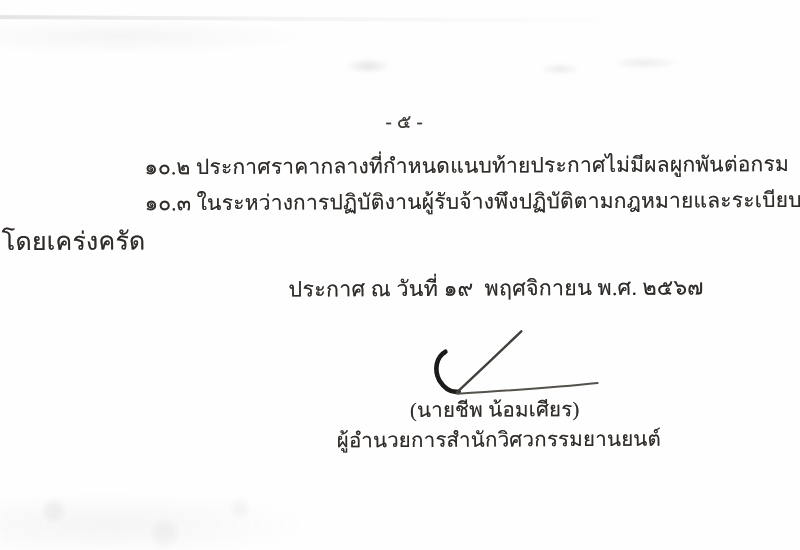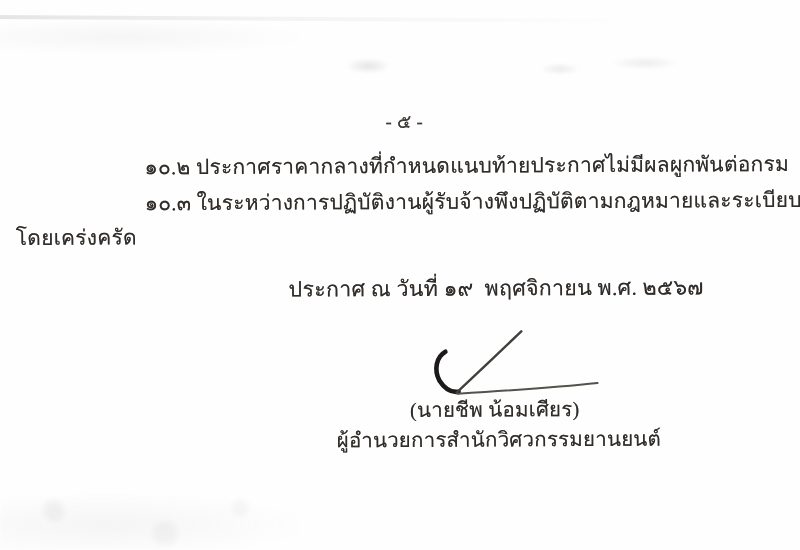--- a/index.html
+++ b/index.html
@@ -45,22 +45,21 @@
     font-size: 21px;
   }
   .clause-2 {
     top: 185px;
     left: 145px;
     font-size: 21px;
   }
   .clause-cont {
     top: 219px;
     left: 2px;
-    font-size: 21px;
-    margin-left: 14px;
+    font-size: 25px;
   }
   .date-line {
     top: 271px;
     left: 190px;
     width: 612px;
     text-align: center;
     font-size: 21.5px;
     white-space: pre;
   }
   .signature-svg {

